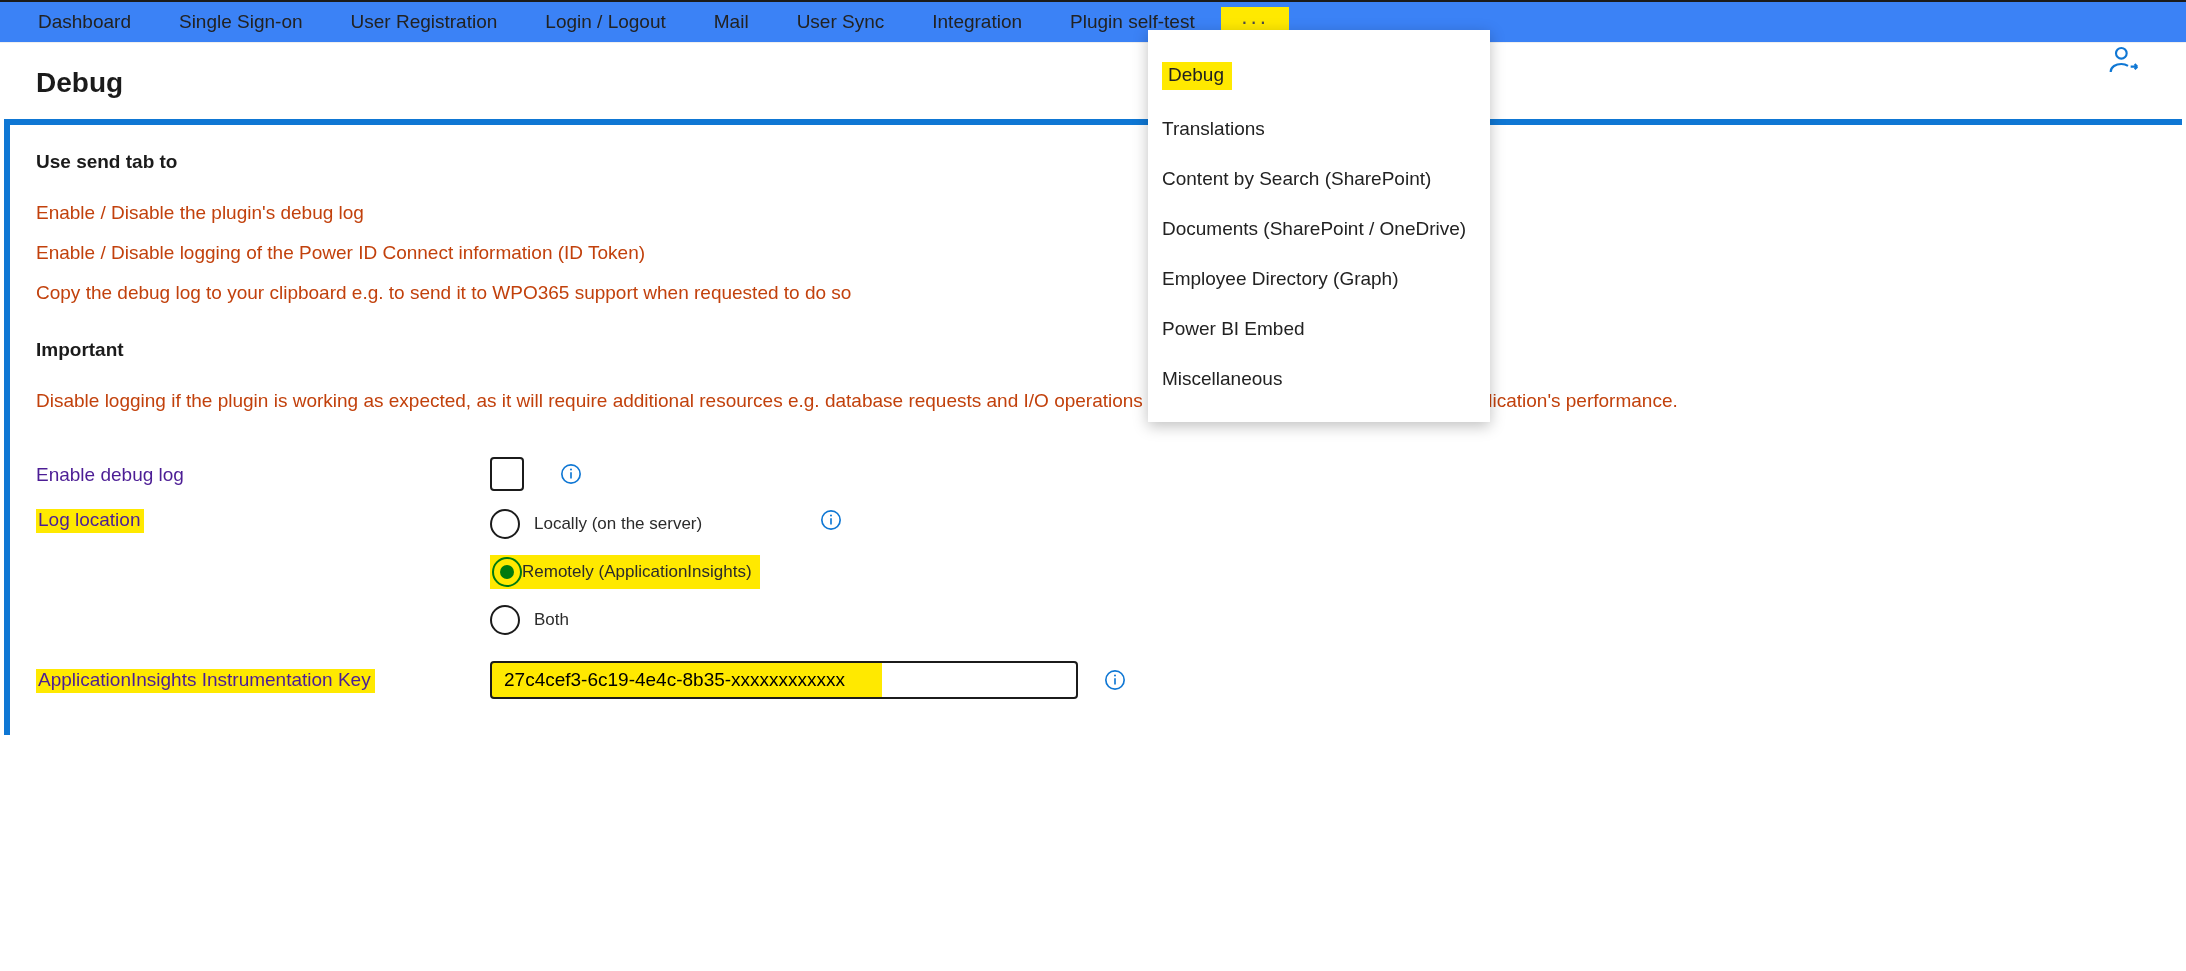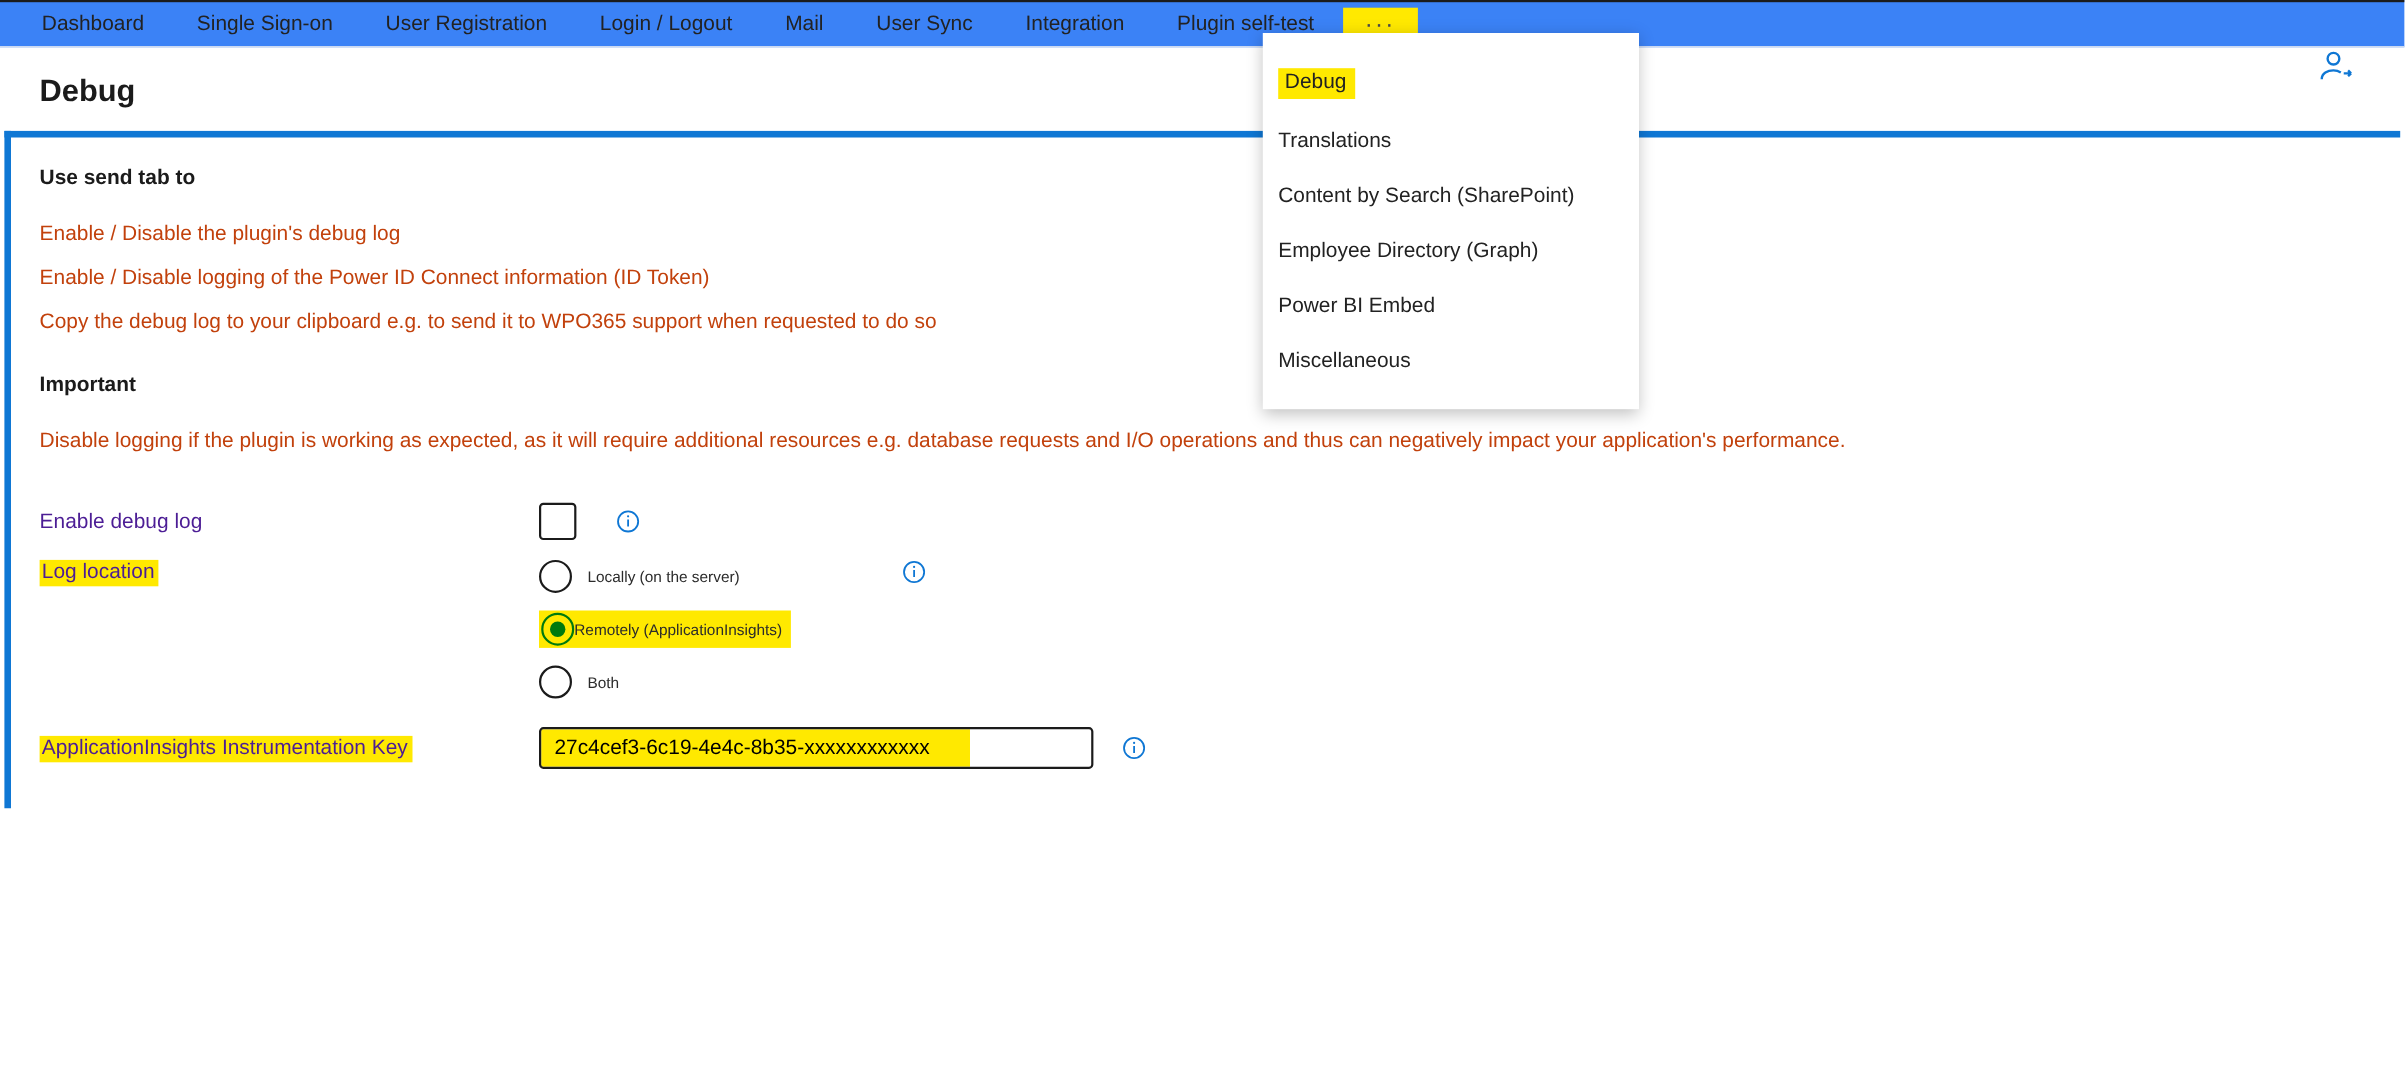--- a/index.html
+++ b/index.html
@@ -116,28 +116,28 @@
     border: 2px solid #1b1b1b;
     display: flex; align-items: center; justify-content: center;
     flex-shrink: 0;
   }
   .radio-outer.sel { border-color: #007a0e; }
   .radio-inner {
     width: 14px; height: 14px; border-radius: 50%;
     background: #007a0e;
   }
   .radio-label {
-    font-size: 14px;
+    font-size: 17px;
     color: #2b2b2b;
   }
   .text-input {
     font-family: inherit;
     font-size: 19px;
     padding: 6px 12px;
-    width: 504px;
+    width: 588px;
     border: 2px solid #1b1b1b;
     border-radius: 4px;
     box-sizing: border-box;
   }
   .input-wrap {
     position: relative;
     display: flex;
     align-items: center;
     gap: 26px;
   }
@@ -191,20 +191,23 @@
 
   <div class="dropdown">
     <div class="dropdown-item">
       <span class="dd-label dd-hl">Debug</span>
     </div>
     <div class="dropdown-item">
       <span class="dd-label">Translations</span>
     </div>
     <div class="dropdown-item">
       <span class="dd-label">Content by Search (SharePoint)</span>
+    </div>
+    <div class="dropdown-item">
+      <span class="dd-label">Documents (SharePoint / OneDrive)</span>
     </div>
     <div class="dropdown-item">
       <span class="dd-label">Employee Directory (Graph)</span>
     </div>
     <div class="dropdown-item">
       <span class="dd-label">Power BI Embed</span>
     </div>
     <div class="dropdown-item">
       <span class="dd-label">Miscellaneous</span>
     </div>

